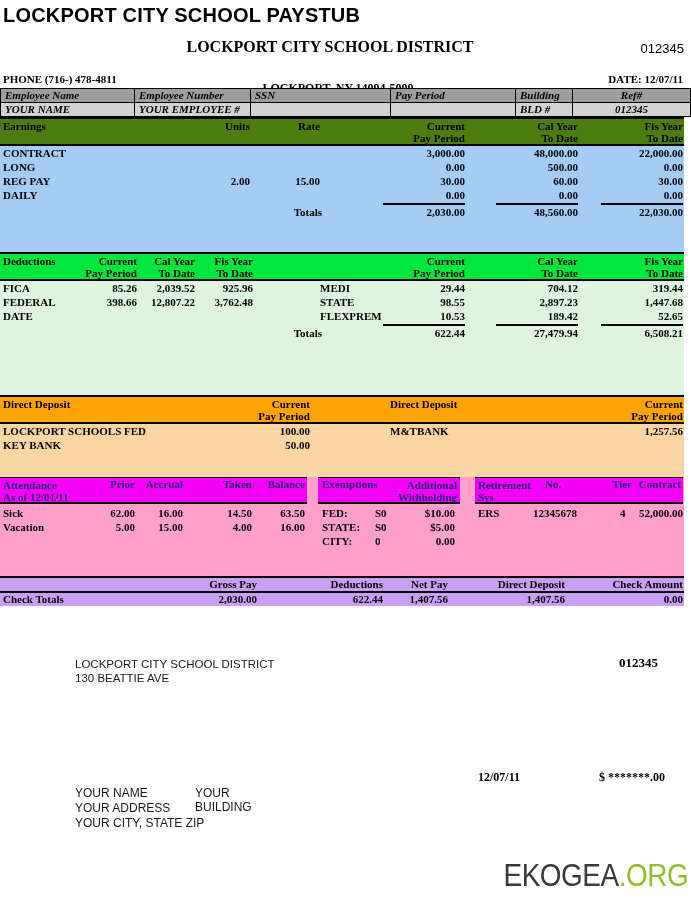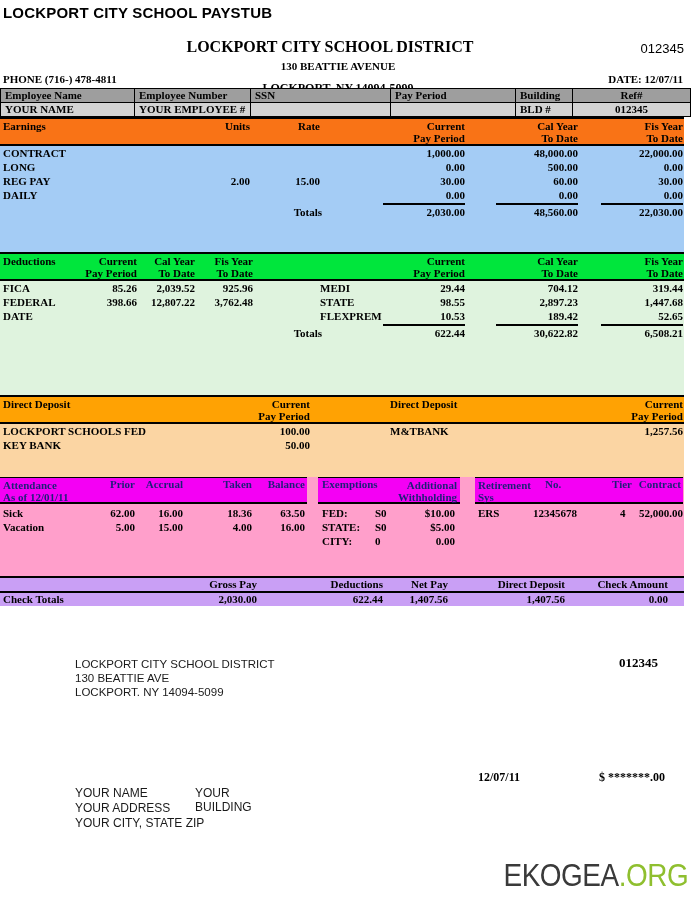--- a/index.html
+++ b/index.html
@@ -2,51 +2,51 @@
 <html><head>
 <meta charset="utf-8">
 <style>
   html,body { margin:0; padding:0; background:#fff; }
   .sheet { position:relative; width:691px; height:903px; background:#fff; overflow:hidden;
            font-family:"Liberation Serif","DejaVu Serif",serif; font-weight:bold; font-size:11px; color:#000; }
   .abs { position:absolute; }
   .sans { font-family:"Liberation Sans","DejaVu Sans",sans-serif; }
 
   
-  .page-title { top:4px; left:3px; font-size:15px; font-weight:bold; letter-spacing:0.2px; }
+  .page-title { top:4px; left:3px; font-size:20px; font-weight:bold; letter-spacing:0.2px; }
   .district-name { top:38px; left:0; width:660px; text-align:center; font-size:16px; }
   .top-ref { top:41px; right:7px; font-size:13px; font-weight:normal; }
   .addr1 { top:60px; left:0; width:676px; text-align:center; font-size:11px; }
   .phone { top:73px; left:3px; }
   .city-line { top:73px; left:0; width:676px; text-align:center; font-size:12px;margin-top:8px; }
   .date-line { top:73px; right:8px; }
 
   
   .emp { top:88px; left:0; width:691px; border:1px solid #000; box-sizing:border-box; }
   .emp-row { display:flex; height:13px; line-height:13px; }
   .emp-row.hdr { background:#9E9E9E; border-bottom:1px solid #000; }
   .emp-row.val { background:#D3D3D3; }
-  .emp-cell { box-sizing:border-box; border-right:1px solid #000; padding-left:4px; overflow:hidden; }
+  .emp-cell { box-sizing:border-box; border-right:1px solid #000; padding-left:4px; overflow:hidden;font-style:italic; }
   .emp-cell.c1{width:134px}.emp-cell.c2{width:116px}.emp-cell.c3{width:140px}
   .emp-cell.c4{width:125px}.emp-cell.c5{width:57px}.emp-cell.c6{width:117px;border-right:none;text-align:center;padding-left:0}
 
   
   .sec { position:absolute; left:0; width:684px; }
   .hstrip { position:absolute; left:0; top:0; width:100%; border-top:2px solid #000; border-bottom:2px solid #000; box-sizing:content-box; }
   .hstrip .one { position:absolute; top:1px; line-height:12px; }
   .h2 { position:absolute; top:0; text-align:right; line-height:12px; padding-top:1px; }
   .h2 div { height:12px; }
   .row { position:absolute; left:0; width:100%; height:13px; line-height:13px; }
   .lbl { position:absolute; left:3px; }
   .n { position:absolute; }
   .rule { position:absolute; height:2px; background:#000; }
 
   
   .sec-earn { top:117px; height:135px; background:#A4CCF5; }
-  .sec-earn .hstrip { height:25px; background:#f97316; }
+  .sec-earn .hstrip { height:25px; background:#4d7c0f; }
   .e-units{right:434px}.e-rate{right:364px}.e-cur{right:219px}.e-cal{right:106px}.e-fis{right:1px}
   .tot-lbl{right:362px}
 
   
   .sec-ded { top:252px; height:143px; background:#DFF3DE; }
   .sec-ded .hstrip { height:25px; background:#00E63C; }
   .d-cur{right:547px}.d-cal{right:489px}.d-fis{right:431px}
   .lbl2 { position:absolute; left:320px; }
 
   
@@ -62,21 +62,21 @@
   .m-a { left:0; width:307px; } .m-b { left:318px; width:142px; } .m-c { left:475px; width:208px; }
   .m-block .h2,.m-block .one { color:#1E1E78; }
   .a-prior{right:549px}.a-accr{right:501px}.a-taken{right:432px}.a-bal{right:379px}
   .x-lbl{left:322px}.x-code{left:375px}.x-amt{right:229px}
   .r-lbl{left:478px}.r-no{left:533px}.r-tier{left:620px}.r-con{right:1px}
 
   
   .sec-ct { top:576px; height:28px; background:#C99FF5; border-top:2px solid #000; }
   .ct-hdr { position:absolute; top:0; left:0; width:100%; height:13px; line-height:13px; border-bottom:2px solid #000; }
   .ct-row { position:absolute; top:15px; left:0; width:100%; height:27px; line-height:13px; }
-  .t-gross{right:427px}.t-ded{right:301px}.t-net{right:236px}.t-dd{right:119px}.t-chk{right:16px}
+  .t-gross{right:427px}.t-ded{right:301px}.t-net{right:236px}.t-dd{right:119px}.t-chk{right:1px}
 
   
   .stub-addr { top:657px; left:75px; font-weight:normal; font-size:11.5px; line-height:14px; color:#1a1a1a; }
   .stub-ref { top:655px; right:33px; font-size:13px; }
   .notice { top:740px; left:75px; font-style:italic; font-weight:600; font-size:11.5px; }
   .stub-date { top:770px; left:478px; font-size:12px; }
   .stub-amt { top:770px; right:26px; font-size:12px; }
   .stub-name-row { top:786px; left:75px; font-weight:normal; font-size:12px; color:#1a1a1a; }
   .stub-bldg { position:absolute; left:120px; top:0; }
   .stub-l2 { top:801px; left:75px; font-weight:normal; font-size:12px; color:#1a1a1a; }
@@ -88,21 +88,20 @@
   .brand .name { color:#3A3A3A; } .brand .tld { color:#8FBF2F; }
 </style>
 </head>
 <body>
 
 <div class="sheet">
 
   <div class="abs page-title sans">LOCKPORT CITY SCHOOL PAYSTUB</div>
   <div class="abs district-name">LOCKPORT CITY SCHOOL DISTRICT</div>
   <div class="abs top-ref sans">012345</div>
-  <div class="abs addr1">130 BEATTIE AVENUE</div>
   <div class="abs phone">PHONE (716-) 478-4811</div>
   <div class="abs city-line">LOCKPORT, NY 14094-5099</div>
   <div class="abs date-line">DATE: 12/07/11</div>
 
   <div class="abs emp">
     <div class="emp-row hdr">
       <div class="emp-cell c1">Employee Name</div>
       <div class="emp-cell c2">Employee Number</div>
       <div class="emp-cell c3">SSN</div>
       <div class="emp-cell c4">Pay Period</div>
@@ -132,21 +131,21 @@
           <div>Cal Year</div>
           <div>To Date</div>
         </div>
       <div class="h2 e-fis">
           <div>Fis Year</div>
           <div>To Date</div>
         </div>
     </div>
     <div class="row" style="top:30px">
       <span class="lbl">CONTRACT</span>
-      <span class="n e-cur">1,000.00</span>
+      <span class="n e-cur">3,000.00</span>
       <span class="n e-cal">48,000.00</span>
       <span class="n e-fis">22,000.00</span>
     </div>
     <div class="row" style="top:44px">
       <span class="lbl">LONG</span>
       <span class="n e-cur">0.00</span>
       <span class="n e-cal">500.00</span>
       <span class="n e-fis">0.00</span>
     </div>
     <div class="row" style="top:58px">
@@ -228,21 +227,21 @@
       <span class="n e-cur">10.53</span>
       <span class="n e-cal">189.42</span>
       <span class="n e-fis">52.65</span>
     </div>
     <div class="rule" style="top:72px;right:219px;width:82px"></div>
     <div class="rule" style="top:72px;right:106px;width:82px"></div>
     <div class="rule" style="top:72px;right:1px;width:82px"></div>
     <div class="row" style="top:75px">
       <span class="n tot-lbl">Totals</span>
       <span class="n e-cur">622.44</span>
-      <span class="n e-cal">30,622.82</span>
+      <span class="n e-cal">27,479.94</span>
       <span class="n e-fis">6,508.21</span>
     </div>
   </div>
 
   <div class="sec sec-dd">
     <div class="hstrip">
       <span class="one" style="left:3px">Direct Deposit</span>
       <div class="h2 dd-cur">
           <div>Current</div>
           <div>Pay Period</div>
@@ -289,21 +288,21 @@
           <div>Sys</div>
         </div>
       <span class="one" style="position:absolute;left:70px">No.</span>
       <span class="one" style="position:absolute;left:137px">Tier</span>
       <span class="one" style="position:absolute;right:2px">Contract</span>
     </div>
     <div class="row" style="top:30px">
       <span class="lbl">Sick</span>
       <span class="n a-prior">62.00</span>
       <span class="n a-accr">16.00</span>
-      <span class="n a-taken">18.36</span>
+      <span class="n a-taken">14.50</span>
       <span class="n a-bal">63.50</span>
       <span class="n x-lbl" style="right:auto">FED:</span>
       <span class="n x-code">S0</span>
       <span class="n x-amt">$10.00</span>
       <span class="n r-lbl">ERS</span>
       <span class="n r-no">12345678</span>
       <span class="n r-tier">4</span>
       <span class="n r-con">52,000.00</span>
     </div>
     <div class="row" style="top:44px">
@@ -337,21 +336,20 @@
       <span class="n t-ded">622.44</span>
       <span class="n t-net">1,407.56</span>
       <span class="n t-dd">1,407.56</span>
       <span class="n t-chk">0.00</span>
     </div>
   </div>
 
   <div class="abs stub-addr sans">
     <div>LOCKPORT CITY SCHOOL DISTRICT</div>
     <div>130 BEATTIE AVE</div>
-    <div>LOCKPORT. NY 14094-5099</div>
   </div>
   <div class="abs stub-ref">012345</div>
   <div class="abs stub-date">12/07/11</div>
   <div class="abs stub-amt">$ *******.00</div>
   <div class="abs stub-name-row sans">
     <span>YOUR NAME</span>
     <span class="stub-bldg">YOUR BUILDING</span>
   </div>
   <div class="abs stub-l2 sans">YOUR ADDRESS</div>
   <div class="abs stub-l3 sans">YOUR CITY, STATE ZIP</div>

